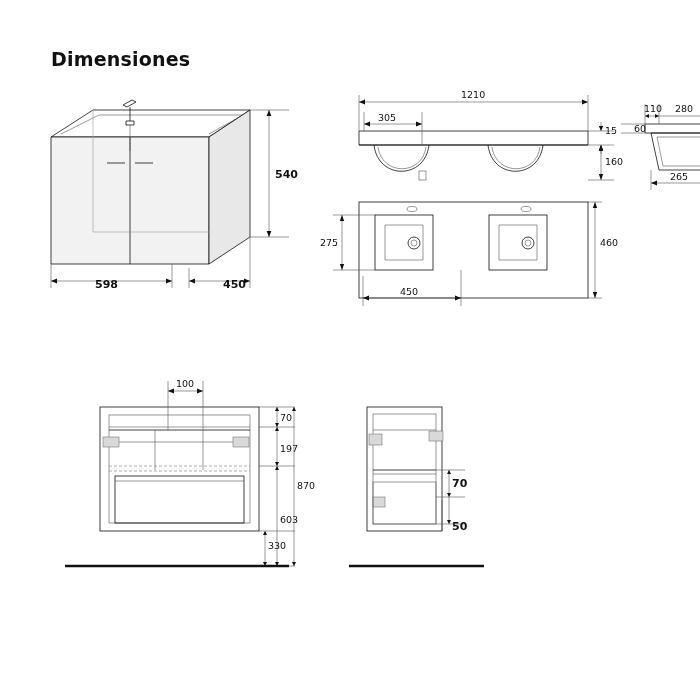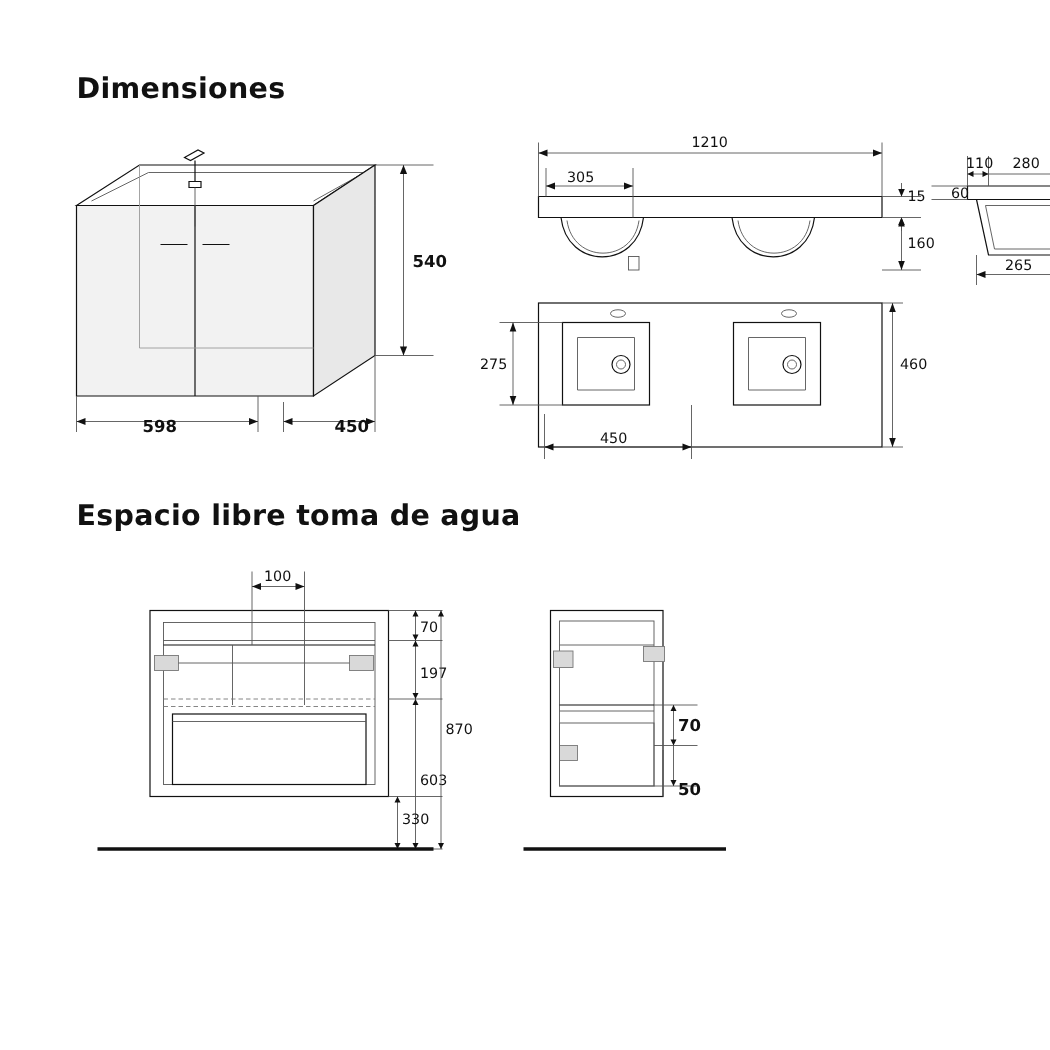--- a/index.html
+++ b/index.html
@@ -27,21 +27,20 @@
   .white{fill:#ffffff;stroke:#111;stroke-width:.8;}
   .grey{fill:#d9d9d9;stroke:#777;stroke-width:.6;}
   .hr{stroke:#111;stroke-width:2.4;}
 </style>
 </head>
 <body>
 
 <div class="stage">
 
   <div class="title" id="title-dimensiones">Dimensiones</div>
-  <div class="title" id="title-espacio">Espacio libre toma de agua</div>
 
   <svg viewBox="0 0 700 700" xmlns="http://www.w3.org/2000/svg">
 
     <g>
 
       <path class="ln" d="M14 137 L56 110 L213 110 L172 137 Z" fill="#fdfdfd"></path>
 
       <path class="ln-thin" d="M24 134 L62 115 L206 115 L172 134" fill="#f7f7f7"></path>
 
       <path class="fillbox" d="M14 137 L172 137 L172 264 L14 264 Z"></path>

